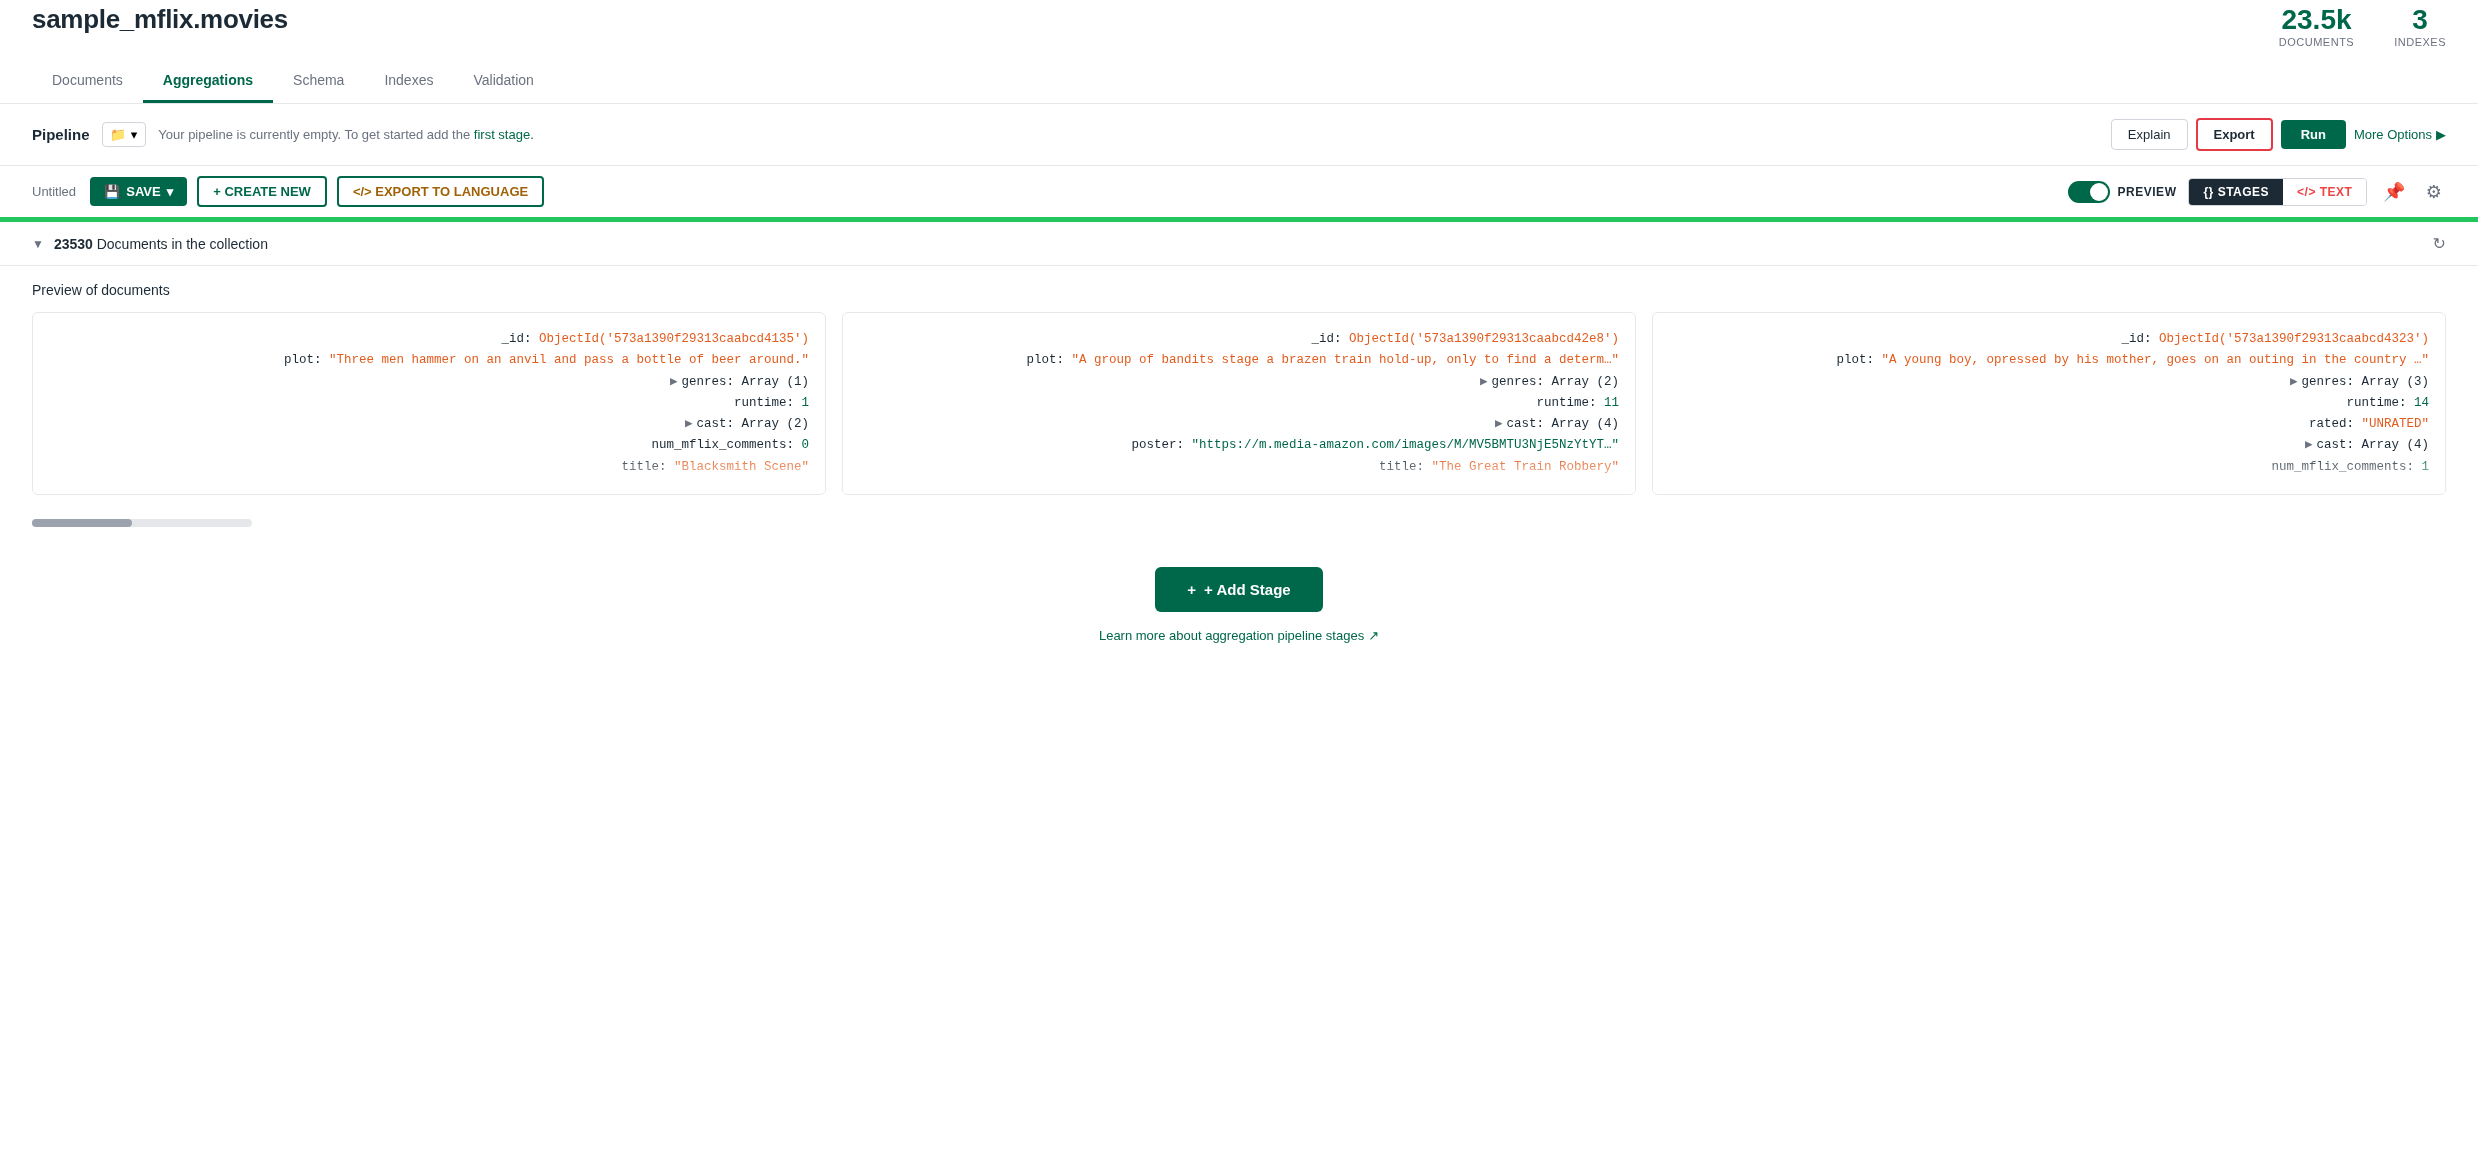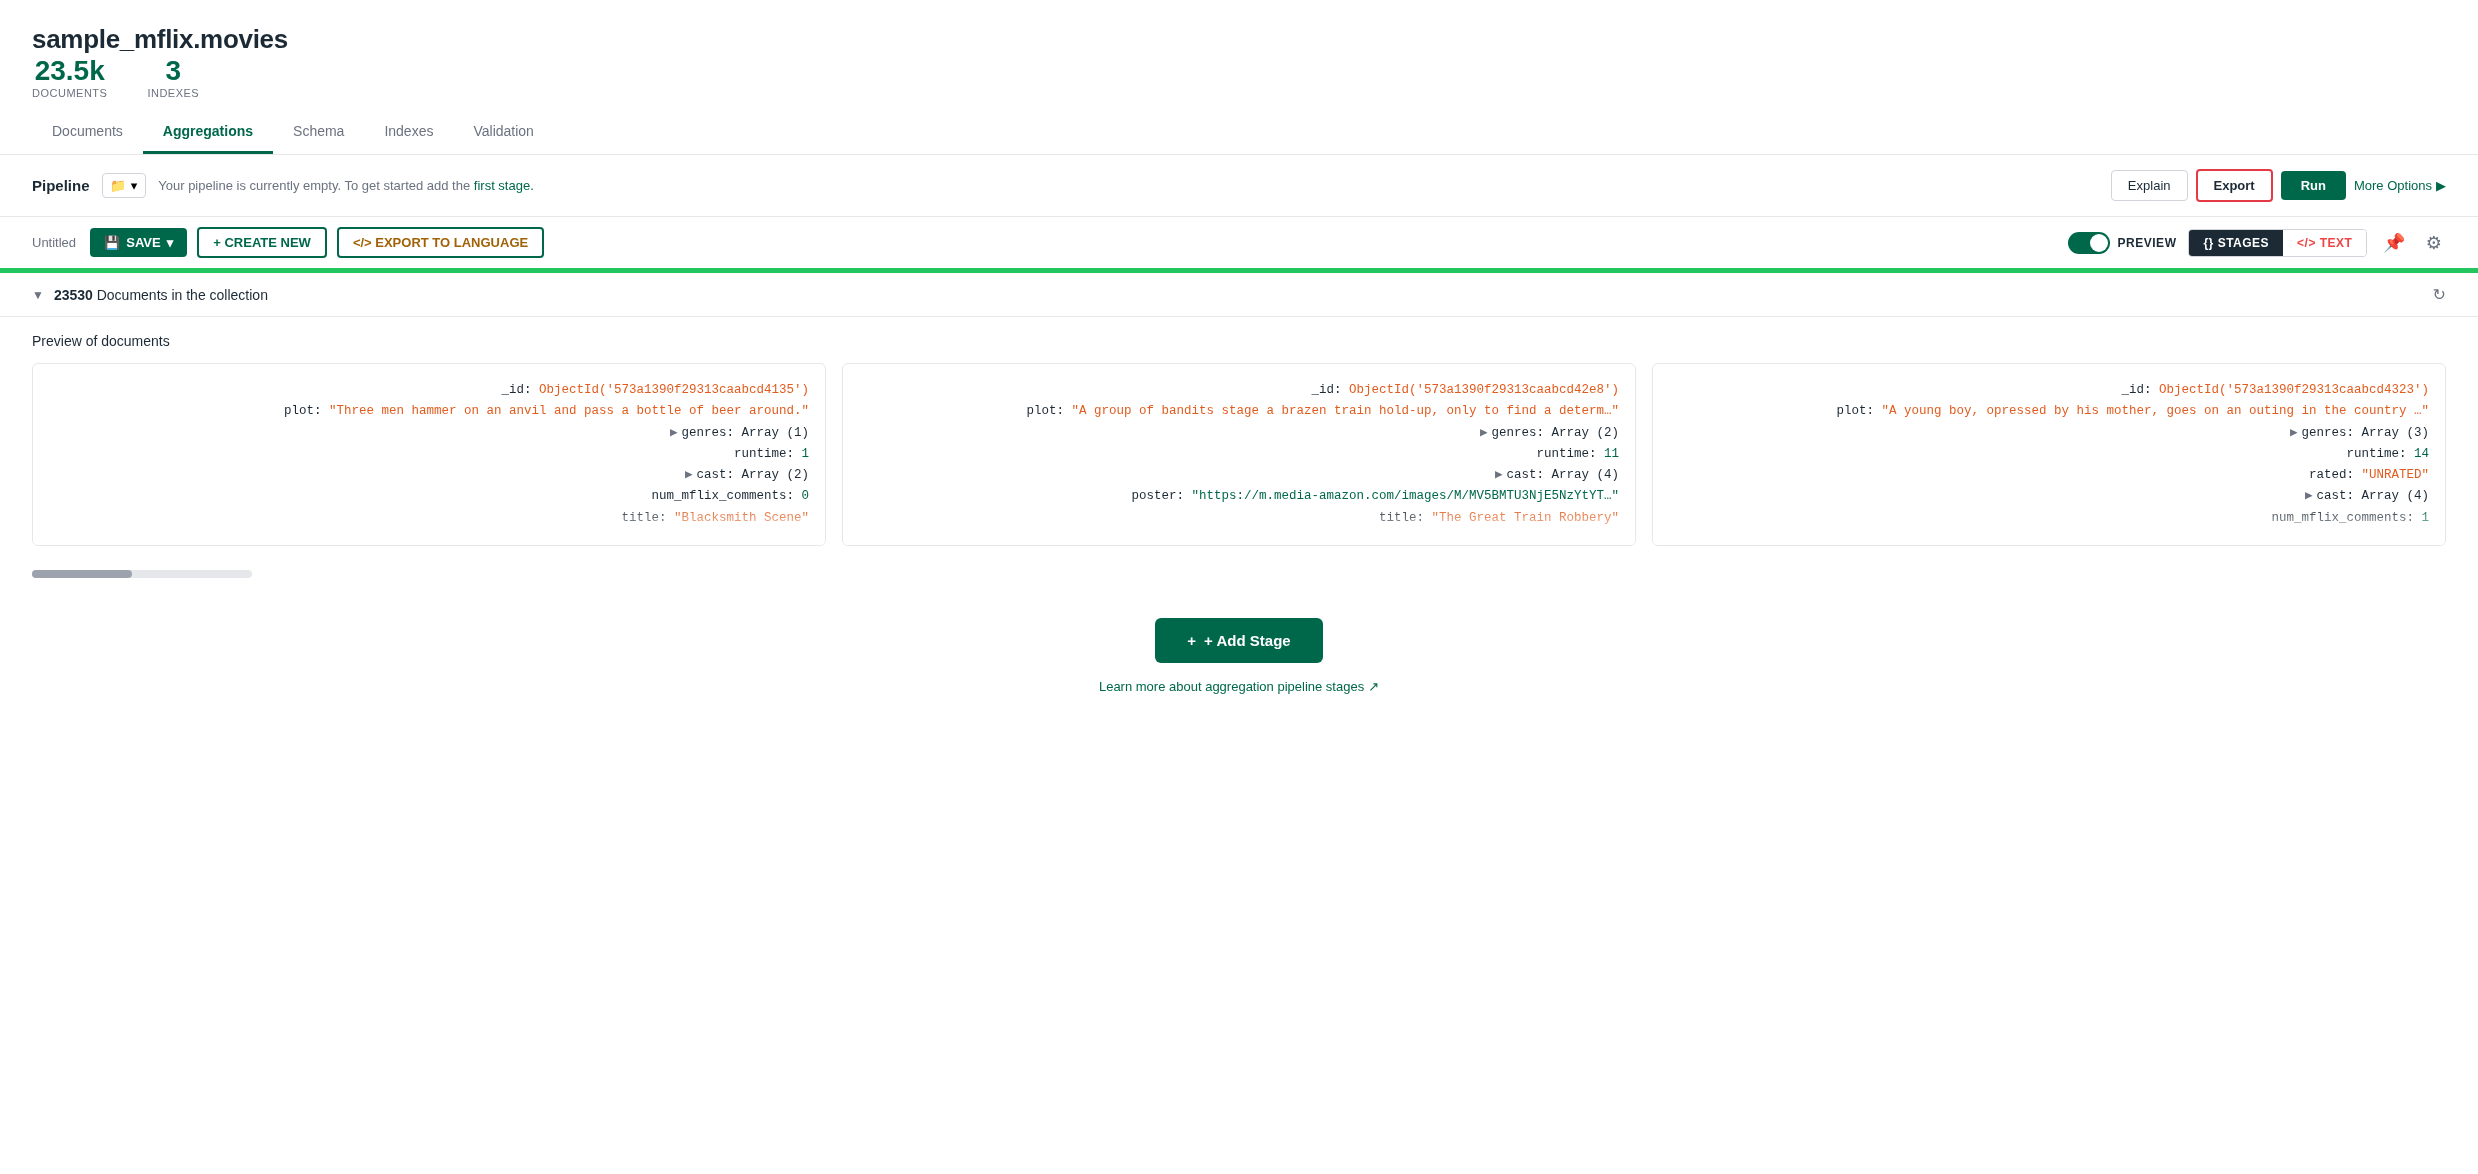--- a/index.html
+++ b/index.html
@@ -3,22 +3,21 @@
   <meta charset="utf-8">
   <style>
     * { box-sizing: border-box; margin: 0; padding: 0; }
     body { font-family: -apple-system, BlinkMacSystemFont, 'Segoe UI', sans-serif; background: #fff; color: #1c2a36; font-size: 14px; }
 
     
     .top-header {
       display: flex;
       justify-content: space-between;
       align-items: flex-start;
-      padding: 24px 32px 0 32px;
-      flex-direction: column;
+      padding: 4px 32px 0 32px;
     }
     .collection-title {
       font-size: 26px;
       font-weight: 600;
       color: #1c2a36;
       letter-spacing: -0.3px;
     }
     .stats-area {
       display: flex;
       gap: 40px;

